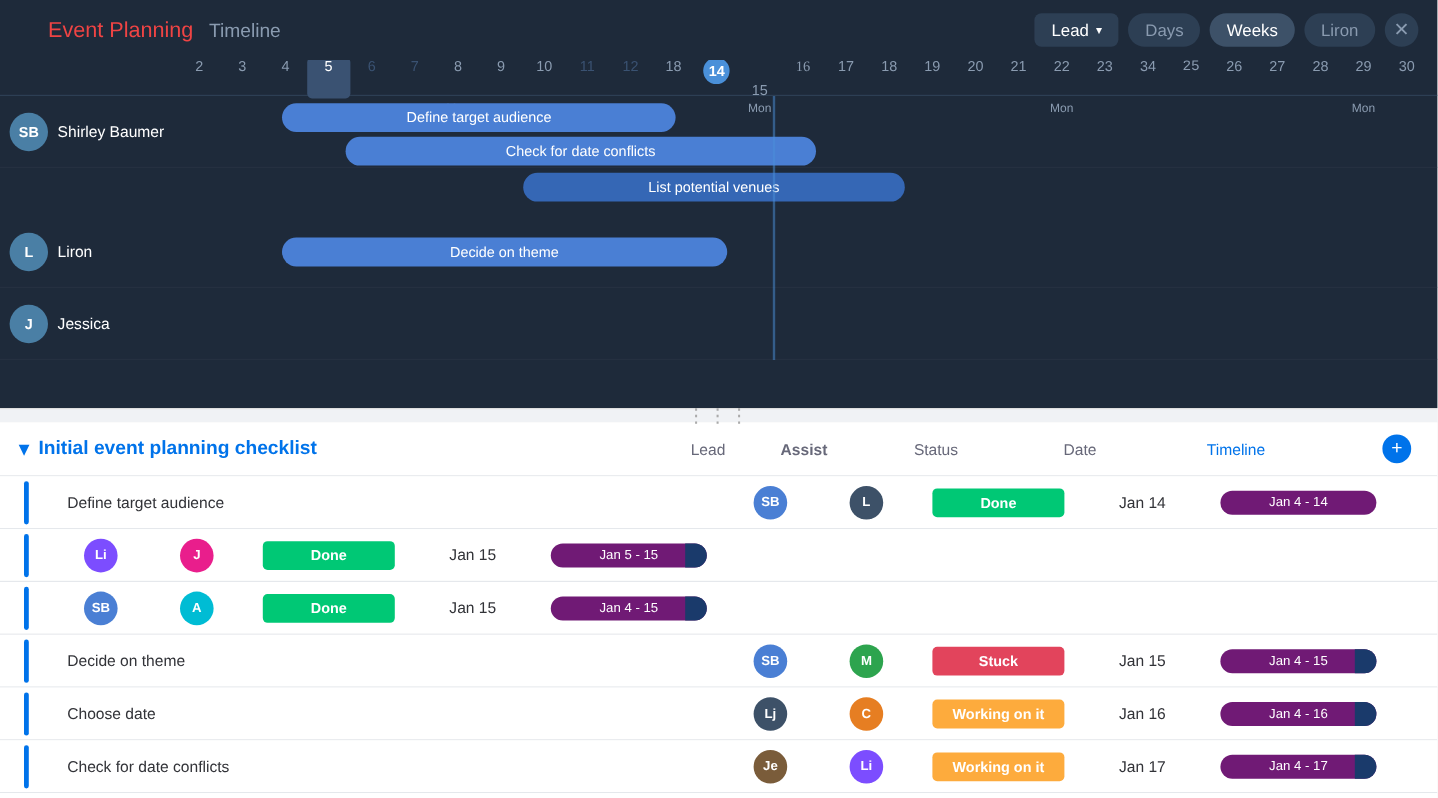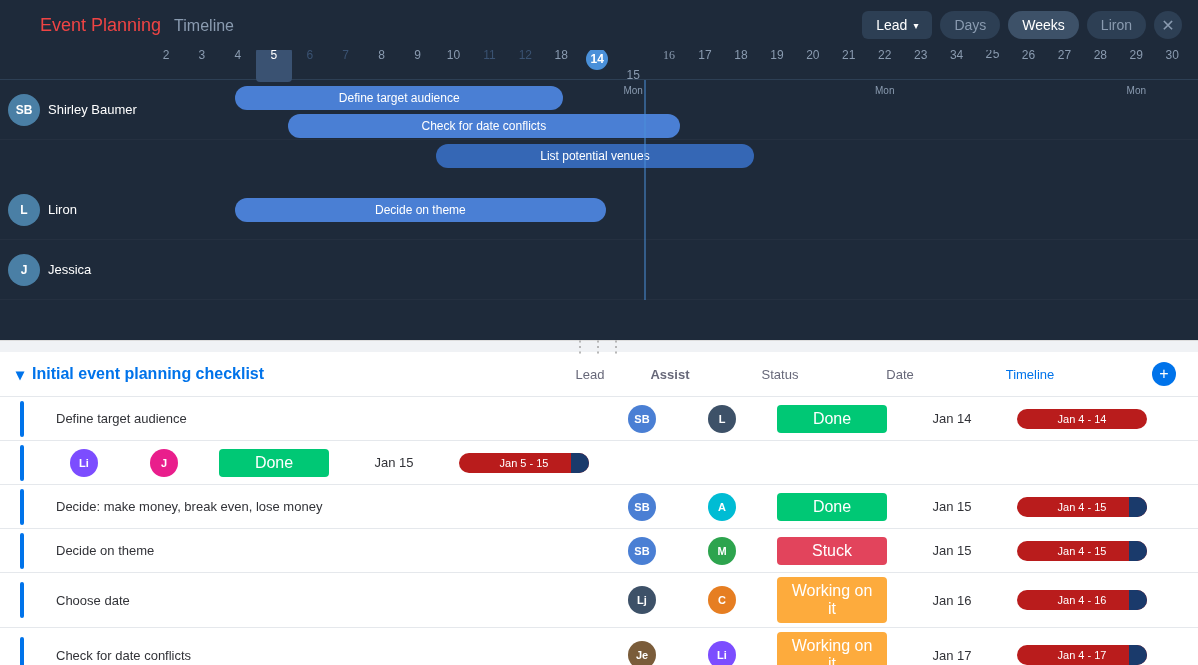--- a/index.html
+++ b/index.html
@@ -256,32 +256,32 @@
       justify-content: center;
       color: white;
       font-size: 11px;
       font-weight: 600;
     }
     .row-status { width: 140px; display: flex; align-items: center; justify-content: center; padding: 4px 8px; }
     .status-badge {
       padding: 5px 12px;
       border-radius: 4px;
       color: white;
-      font-size: 16px;
-      font-weight: 400;
+      font-size: 12px;
+      font-weight: 700;
       width: 110px;
       text-align: center;
     }
     .status-done { background: #00c875; }
     .status-stuck { background: #e2445c; }
     .status-working { background: #fdab3d; }
     .row-date { width: 100px; text-align: center; font-size: 13px; color: #323338; }
     .row-timeline { width: 160px; display: flex; align-items: center; justify-content: center; padding: 4px 8px; }
     .timeline-chip {
-      background: #b91c1c;
+      background: #701a75;
       color: white;
       border-radius: 12px;
       padding: 4px 10px;
       font-size: 11px;
       font-weight: 500;
       white-space: nowrap;
       position: relative;
       width: 130px;
       text-align: center;
     }
@@ -491,21 +491,20 @@
     <div class="row-date">Jan 15</div>
     <div class="row-timeline">
       <div class="timeline-chip has-dark" style="z-index:0;">Jan 5 - 15</div>
     </div>
     <div class="add-col"></div>
   </div>
       <div class="table-row">
     <div class="row-indent">
       <div class="row-color-bar"></div>
     </div>
-    <div class="row-name">Decide: make money, break even, lose money</div>
     <div class="row-lead">
       <div class="mini-avatar av-blue">SB</div>
     </div>
     <div class="row-assist">
       <div class="mini-avatar av-teal">A</div>
     </div>
     <div class="row-status">
       <div class="status-badge status-done">Done</div>
     </div>
     <div class="row-date">Jan 15</div>

